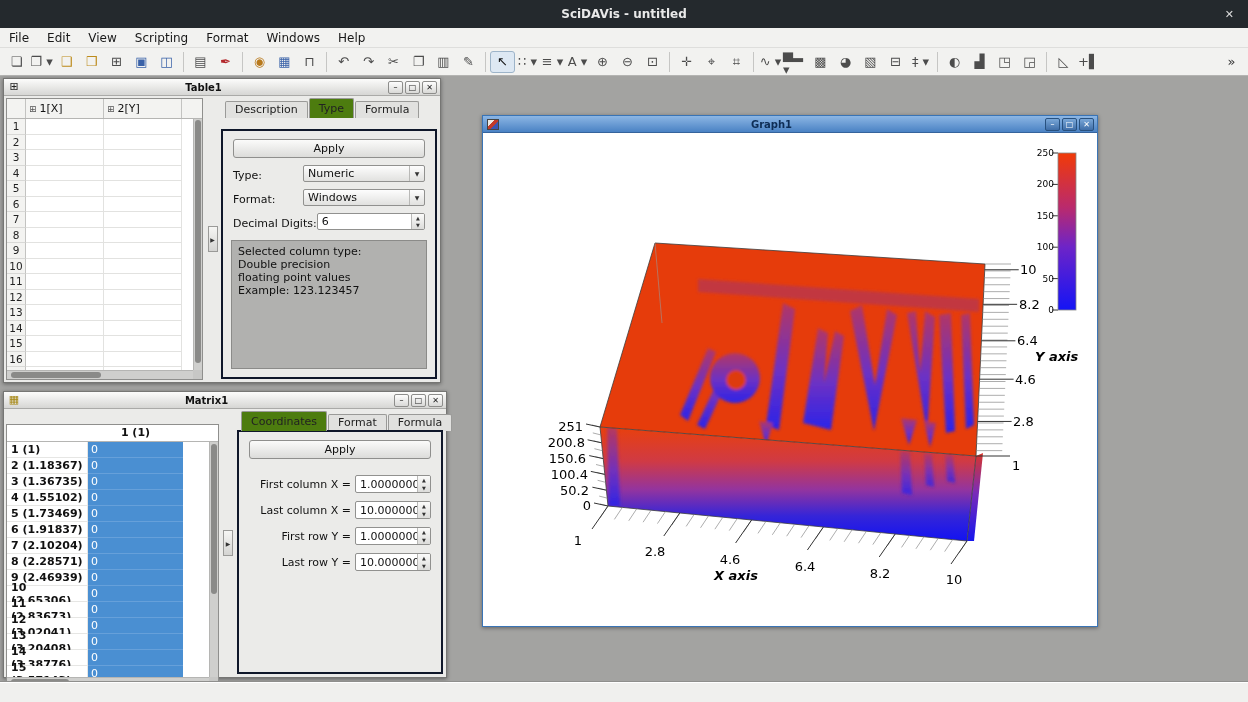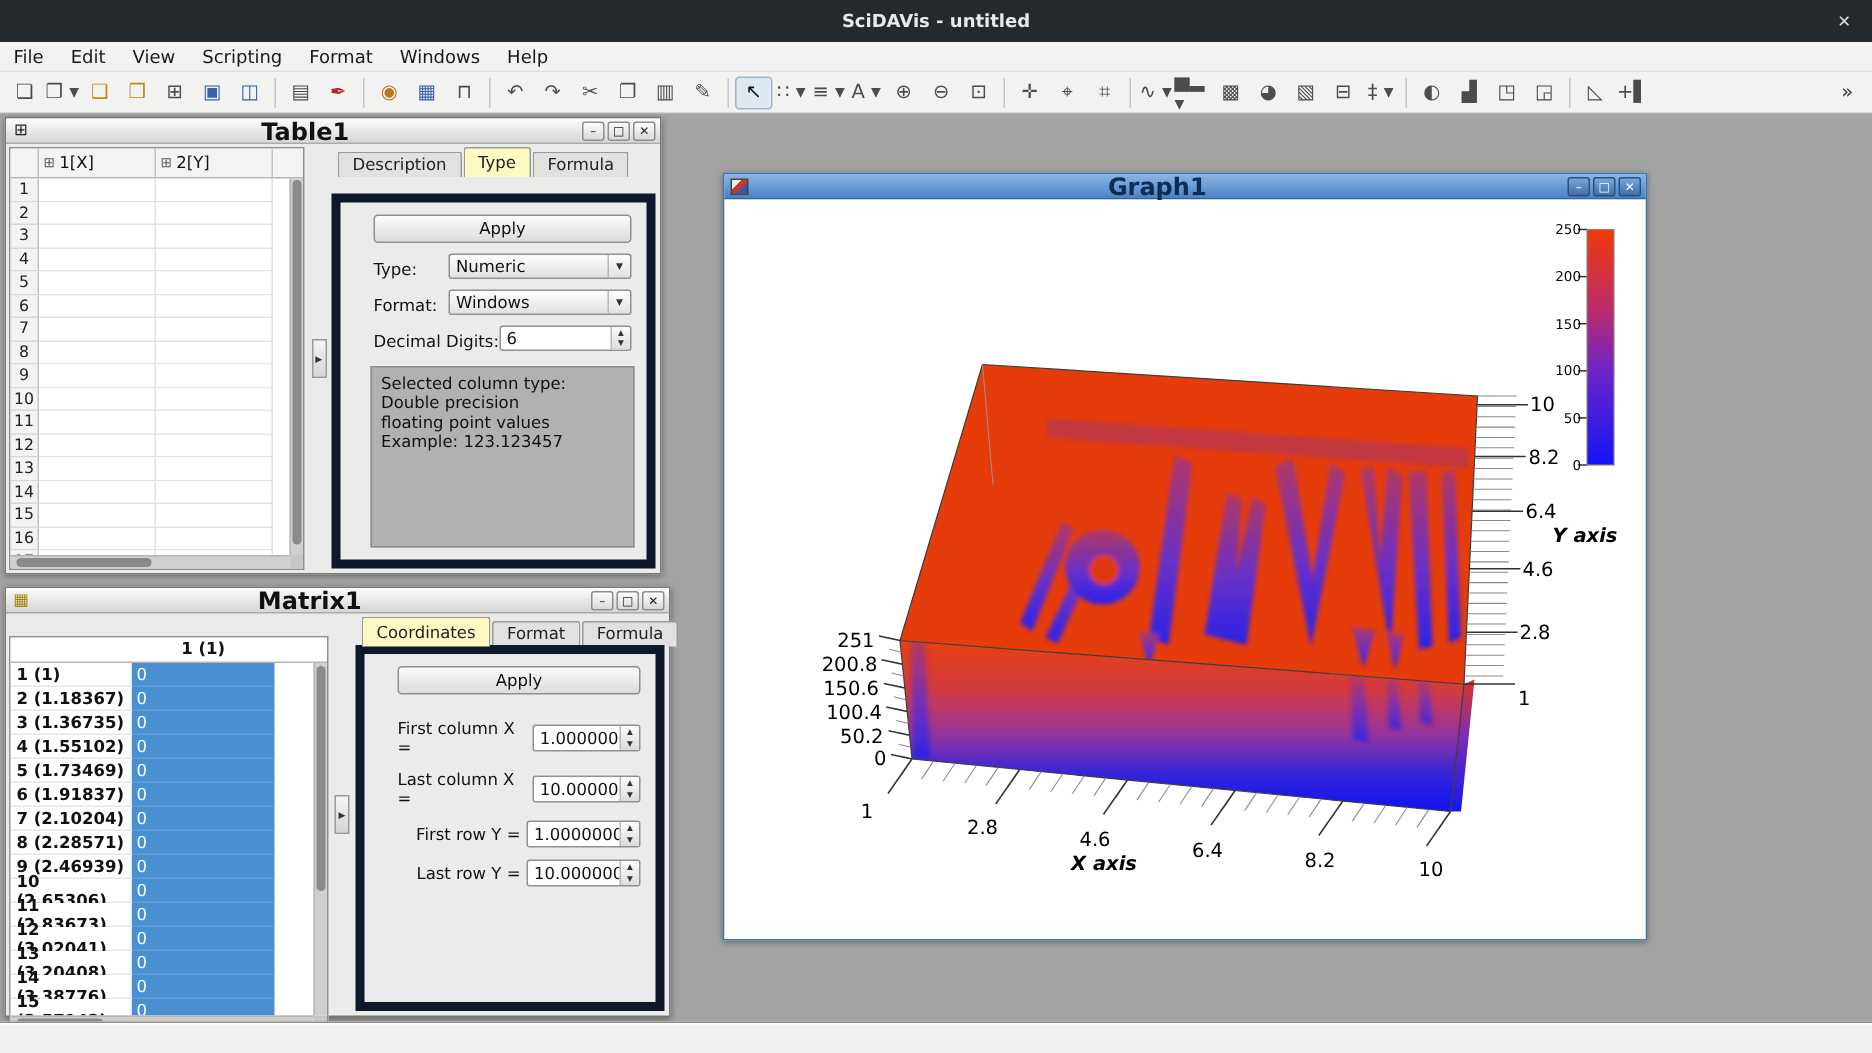--- a/index.html
+++ b/index.html
@@ -28,21 +28,21 @@
 
   .mdi { position:absolute; left:0; top:76px; width:100%; height:605px; background:#a3a3a1; }
   .statusbar { position:absolute; left:0; bottom:0; width:100%; height:21px; background:#f0f0ee;
     border-top:1px solid #8f8f8d; box-shadow: inset 0 1px 0 #fff; }
 
   
   .win { position:absolute; background:#ebebe9; border:1px solid #767674; box-shadow: 0 1px 4px rgba(0,0,0,.4); }
   .win-tb { height:17px; display:flex; align-items:center; background:linear-gradient(#fcfcfb,#d6d6d4);
     border-bottom:1px solid #aaaaa8; padding:0 3px; }
   .win-icon { width:14px; height:12px; font-size:11px; line-height:12px; text-align:center; flex:none; }
-  .win-title { flex:1; text-align:center; font-weight:bold; font-size:16px; color:#111; }
+  .win-title { flex:1; text-align:center; font-weight:bold; font-size:10px; color:#111; }
   .win-btn { width:15px; height:13px; margin-left:2px; font-size:8px; line-height:11px; text-align:center;
     background:linear-gradient(#fdfdfd,#d9d9d7); border:1px solid #8d8d8b; border-radius:2px; color:#222; flex:none; }
   .win.graph { border:1px solid #3a74b5; }
   .win.graph .win-tb { background:linear-gradient(#8cb6e4,#4a82c4); border-bottom:1px solid #35639c; }
   .win.graph .win-title { color:#0e2d55; }
   .win.graph .win-btn { background:linear-gradient(#79a7d8,#3f6ea8); border:1px solid #28517f; color:#fff; }
   .graph-glyph { width:12px; height:11px; margin:0 1px;
     background:linear-gradient(135deg,#ece8e2 0 32%,#c23a28 32% 62%,#3a55b0 62% 100%); border:1px solid #444; }
 
   
@@ -66,23 +66,23 @@
 
   .splitter { position:absolute; display:flex; align-items:center; justify-content:center; }
   .split-btn { width:10px; height:26px; background:linear-gradient(#f6f6f4,#d4d4d2); border:1px solid #9a9a98;
     font-size:6px; color:#333; display:flex; align-items:center; justify-content:center; }
 
   
   .panel { position:absolute; display:flex; flex-direction:column; }
   .tabs { height:20px; display:flex; align-items:flex-end; padding-left:4px; flex:none; }
   .tab { padding:0 9px; font-size:11px; background:#e1e1df; border:1px solid #9a9a98; border-bottom:none;
     border-radius:2px 2px 0 0; margin-right:1px; height:17px; line-height:16px; color:#222; }
-  .tab.sel { background:#fef9c3; height:20px; line-height:19px; position:relative; z-index:2; }
-  .pbody { flex:1; border:6px solid #0f172a; background:#ebebe9; margin-top:-1px; position:relative;
-    display:flex; flex-direction:column;padding-left:12px; }
+  .tab.sel { background:#4d7c0f; height:20px; line-height:19px; position:relative; z-index:2; }
+  .pbody { flex:1; border:2px solid #0f172a; background:#ebebe9; margin-top:-1px; position:relative;
+    display:flex; flex-direction:column; }
   .btn { height:19px; background:linear-gradient(#fbfbfa,#dcdcda); border:1px solid #8f8f8d; border-radius:3px;
     font-size:11px; color:#111; text-align:center; line-height:17px; }
   .apply { margin:8px 10px 0; }
   .frow { display:flex; align-items:flex-end; margin:7px 10px 0; font-size:11px; color:#111; }
   .frow .lbl { flex:none; }
   .ctl { margin-left:auto; width:122px; height:17px; border:1px solid #91918f; border-radius:2px;
     display:flex; align-items:center; font-size:11px; color:#111; overflow:hidden; }
   .combo { background:linear-gradient(#fdfdfd,#e1e1df); padding-left:4px; }
   .combo .arrow { margin-left:auto; width:15px; height:100%; border-left:1px solid #b9b9b7;
     display:flex; align-items:center; justify-content:center; font-size:6px; color:#333; flex:none; }

